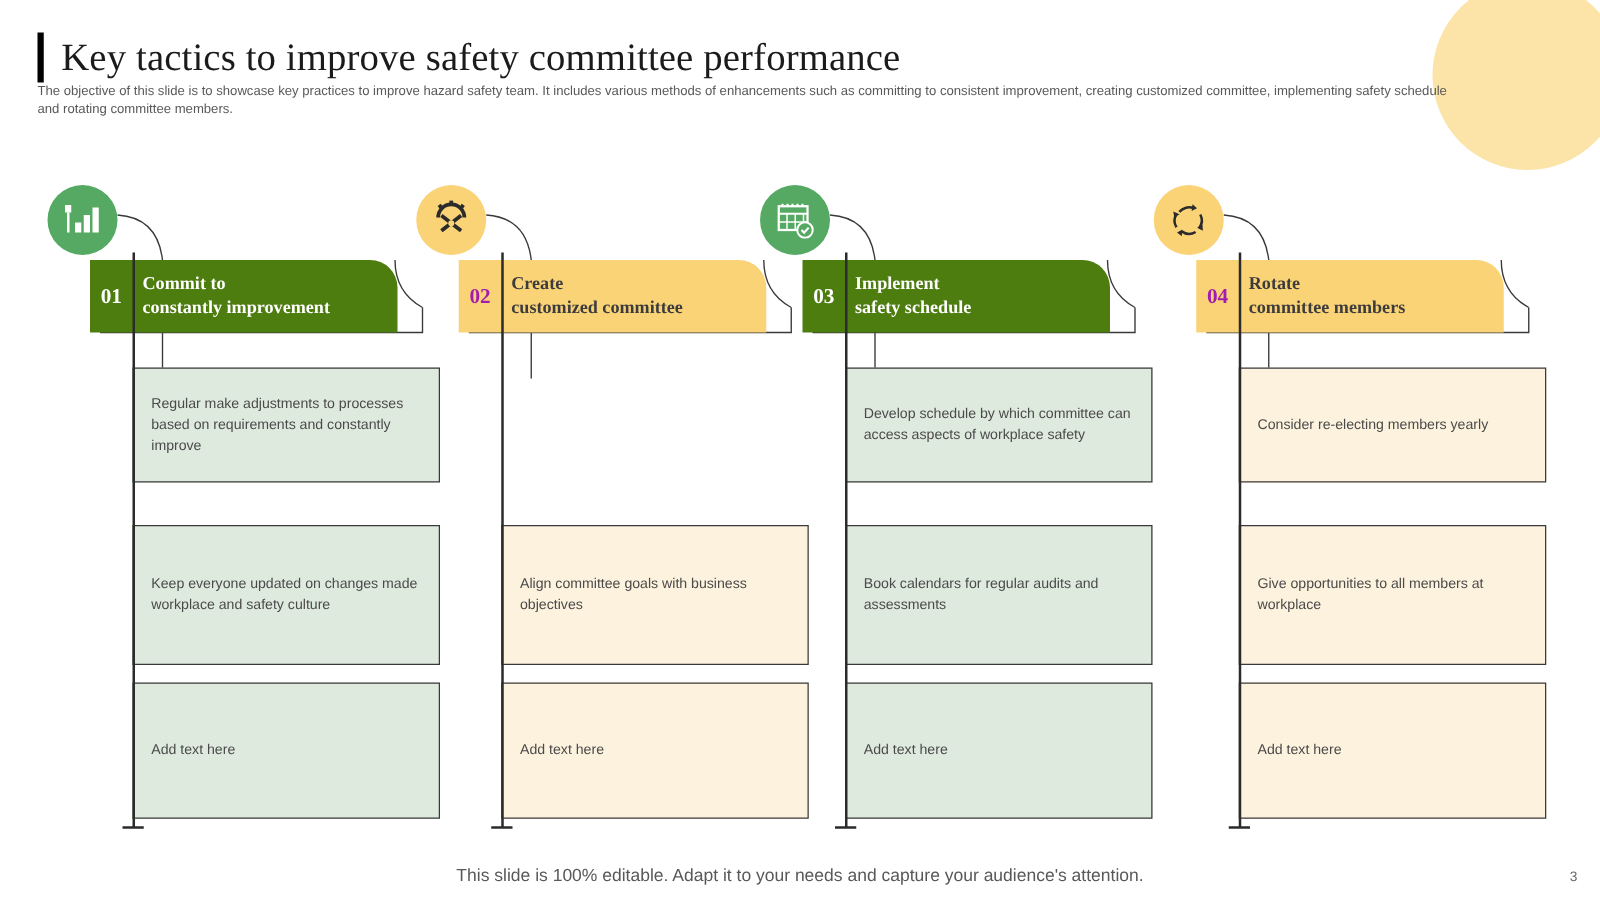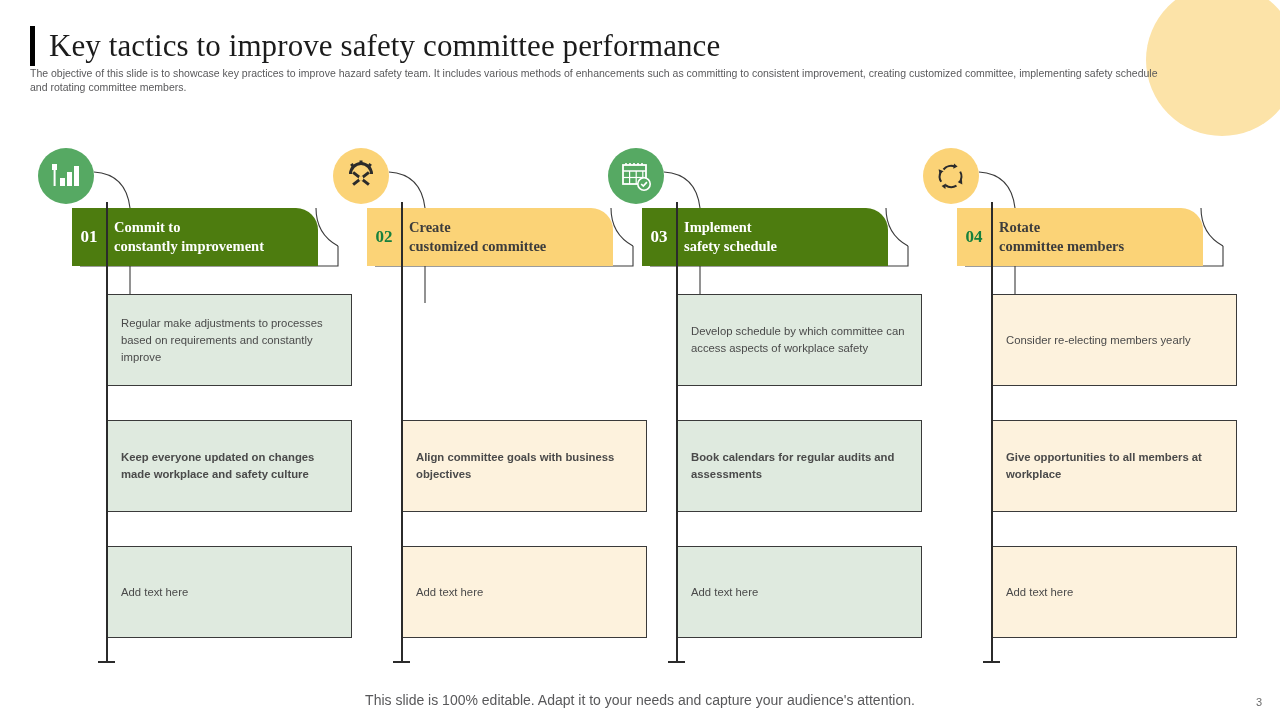--- a/index.html
+++ b/index.html
@@ -151,21 +151,21 @@
 
   .head-num {
     width: 34px;
     flex: none;
     text-align: center;
     font-family: "Liberation Serif", serif;
     font-weight: bold;
     font-size: 17px;
   }
   .head-bar.green  .head-num { color: #ffffff; }
-  .head-bar.yellow .head-num { color: #15803d; }
+  .head-bar.yellow .head-num { color: #a21caf; }
 
   .head-text {
     font-family: "Liberation Serif", serif;
     font-weight: bold;
     font-size: 14.5px;
     line-height: 19px;
     padding-left: 8px;
   }
   .head-bar.green  .head-text { color: #ffffff; }
   .head-bar.yellow .head-text { color: #3c3c3c; }
@@ -181,22 +181,22 @@
     line-height: 17px;
     color: #4a4a4a;
     display: flex;
     align-items: center;
     z-index: 2;
   }
   .box.green  { background: #dfeadf; }
   .box.yellow { background: #fdf2dd; }
 
   .box-0 { top: 154px; height: 92px; }
-  .box-1 { top: 280px; height: 92px; font-weight: bold; }
-  .box-2 { top: 406px; height: 92px; }
+  .box-1 { top: 280px; height: 112px; }
+  .box-2 { top: 406px; height: 109px; }
 
   
   .footer-note {
     position: absolute;
     bottom: 12px;
     left: 0;
     width: 1280px;
     text-align: center;
     font-size: 14px;
     color: #58585a;

